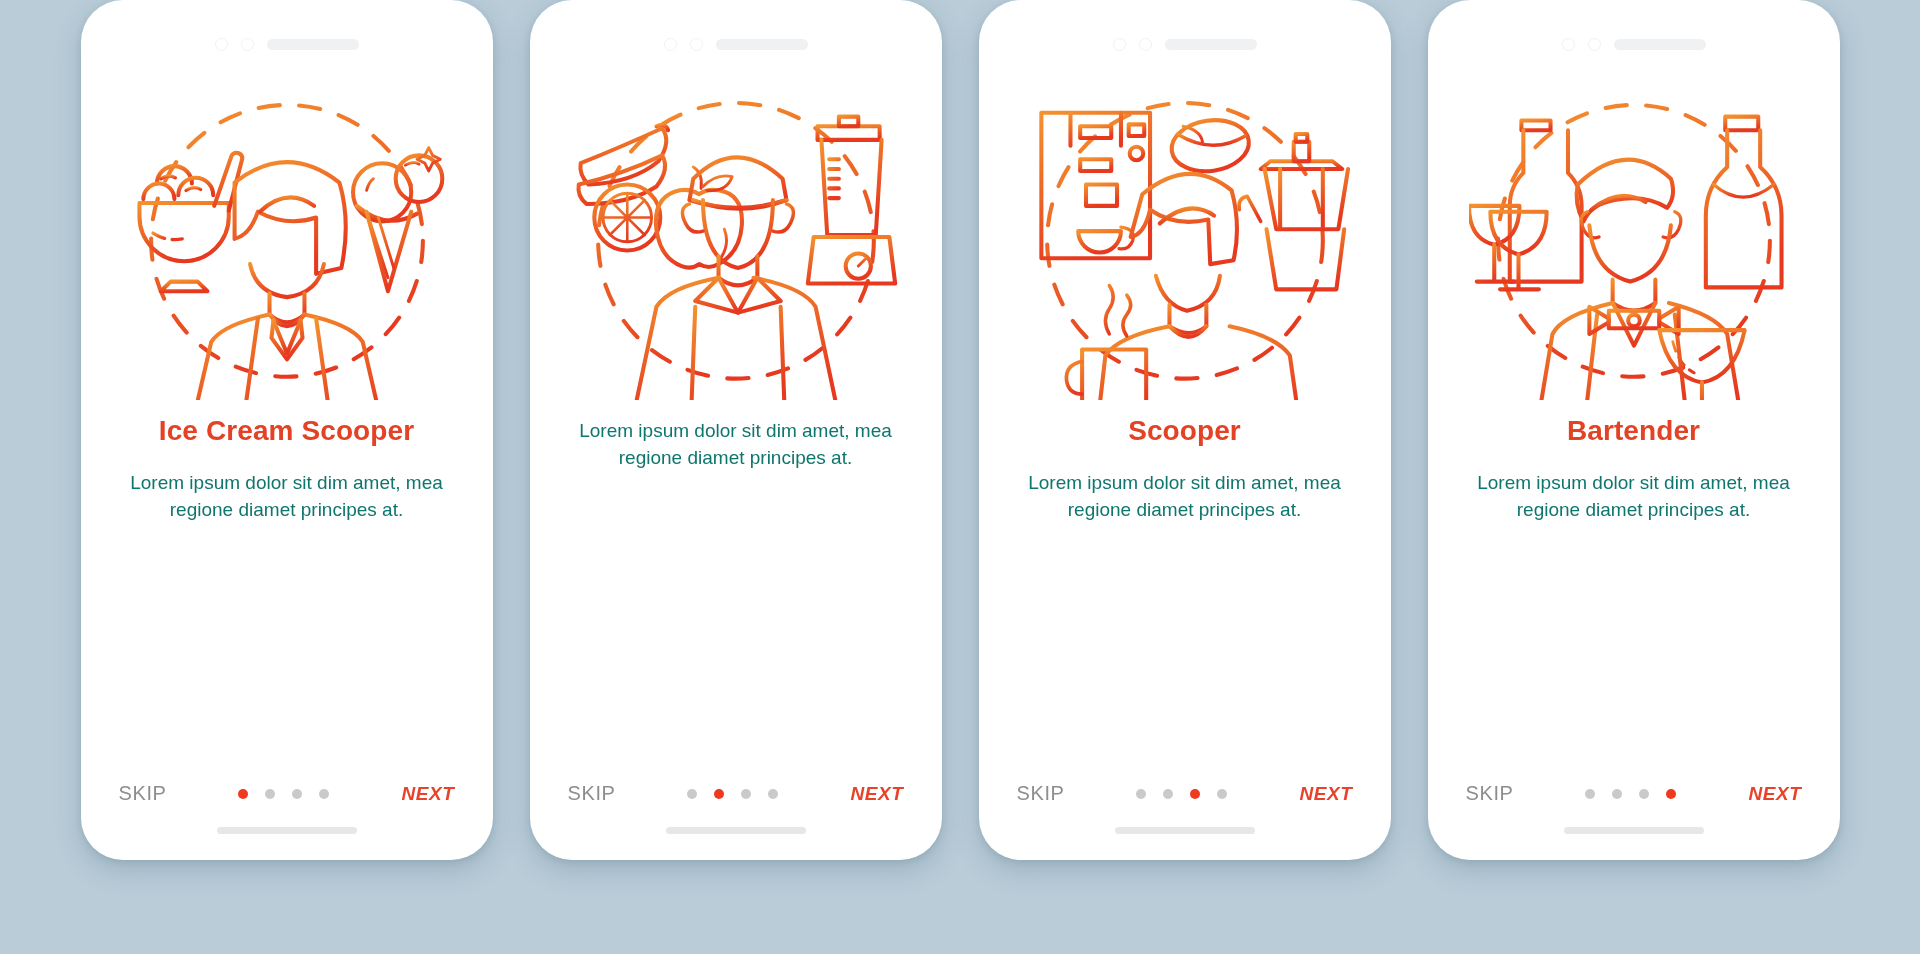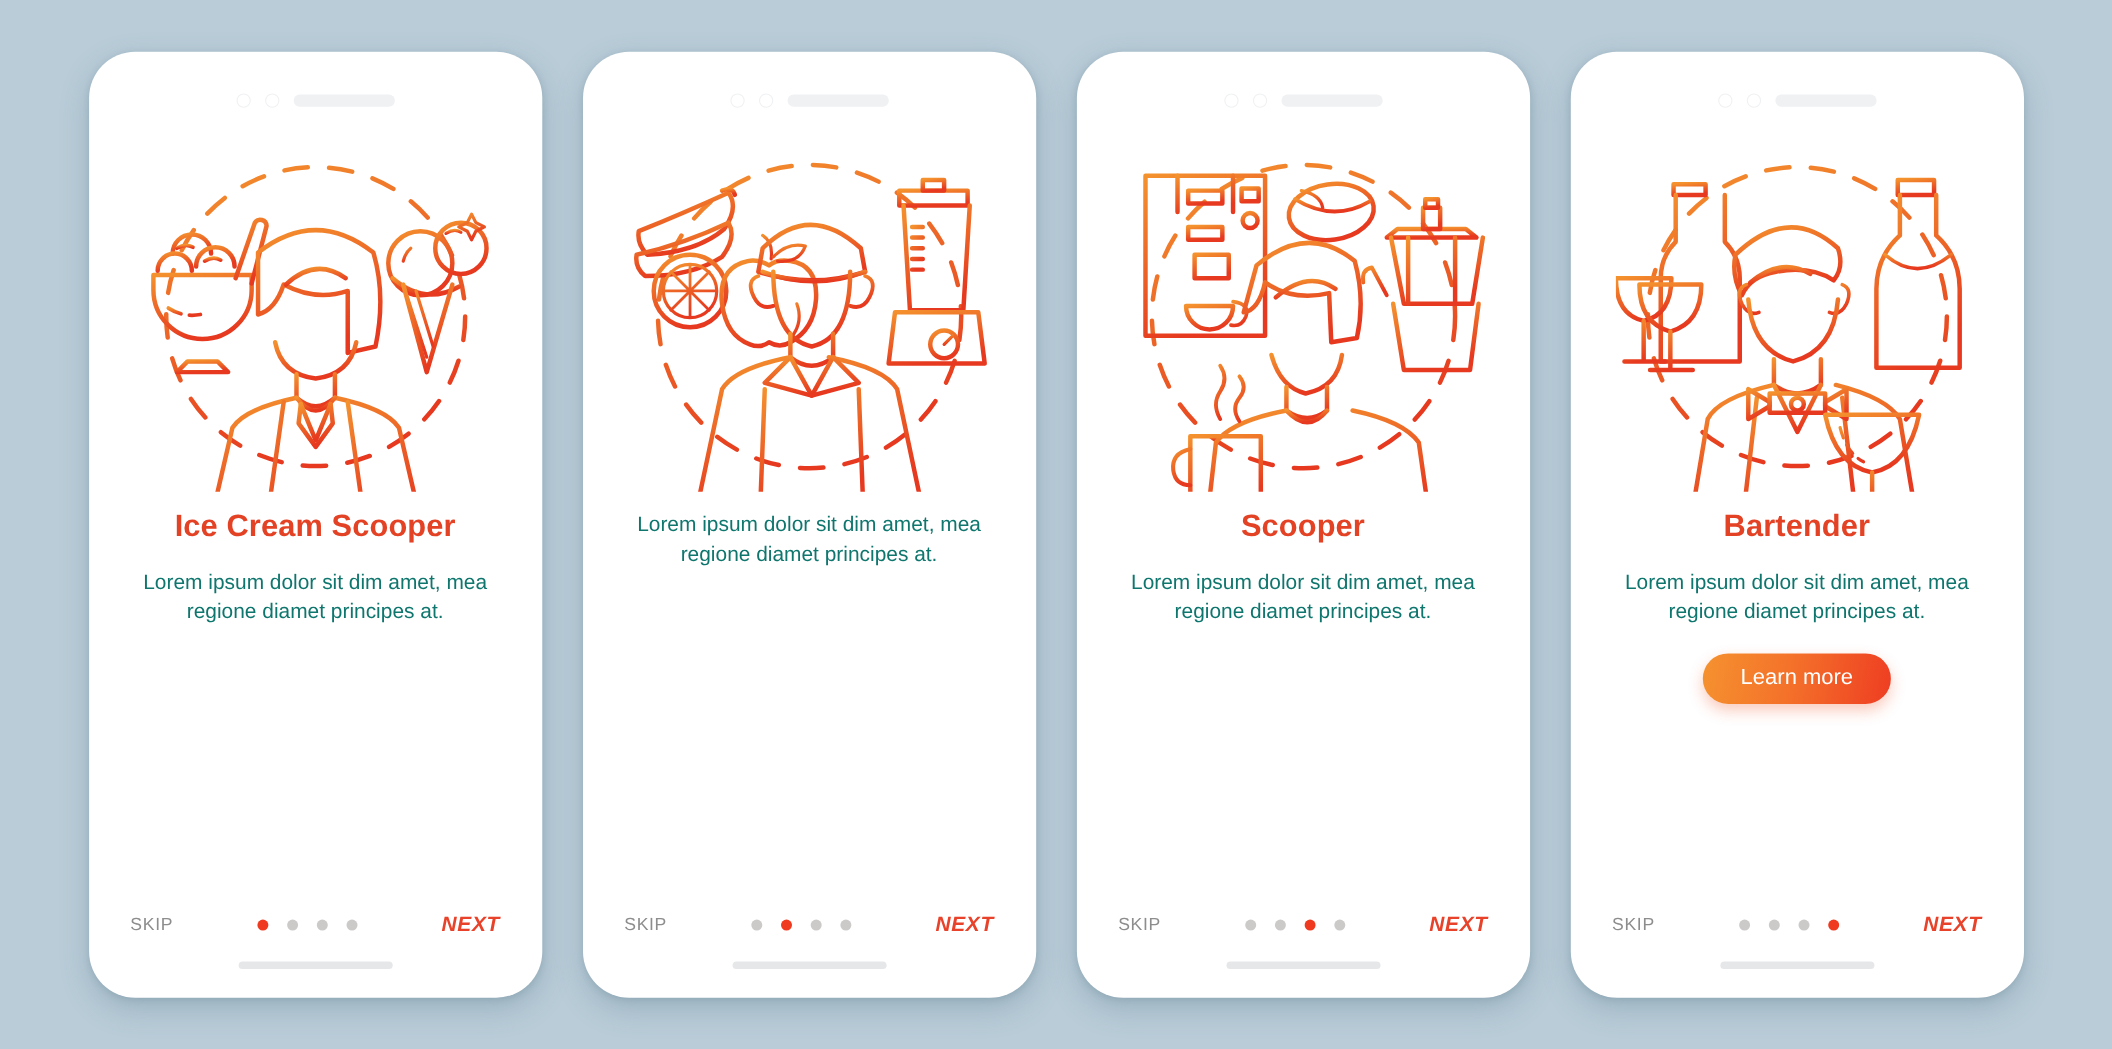--- a/index.html
+++ b/index.html
@@ -15,21 +15,21 @@
     font-family: "Liberation Sans", sans-serif;
     display: flex;
     align-items: center;
     justify-content: center;
   }
 
   .screens {
     width: 1552px;
     height: 954px;
     display: flex;
-    align-items: center;
+    align-items: flex-start;
     justify-content: center;
     gap: 37px;
     padding: 0 24px;
   }
 
   .phone {
     position: relative;
     width: 412px;
     height: 860px;
     background: #ffffff;
@@ -126,21 +126,21 @@
   .nav {
     width: 100%;
     display: flex;
     align-items: center;
     justify-content: space-between;
     padding: 0 10px;
     margin-top: auto;
     margin-bottom: 22px;
   }
   .skip {
-    font-size: 16px;
+    font-size: 20px;
     color: #8d8d8d;
     letter-spacing: .6px;
     cursor: pointer;
     background: none;
     border: none;
     font-family: "Liberation Sans", sans-serif;
   }
   .next {
     font-size: 19px;
     color: #e8432a;
@@ -445,23 +445,20 @@
           <path d="M196 268 h88 q-10 48 -44 54 q-34 -6 -44 -54 z"></path>
           <path d="M240 322 v34 M216 356 h48"></path>
           <path d="M210 280 q6 24 22 32" stroke-width="3" stroke-dasharray="10 7"></path>
         </g>
       </svg>
     </div>
 
     <div class="title">Bartender</div>
     <div class="desc">Lorem ipsum dolor sit dim amet, mea regione diamet principes at.</div>
 
-    <div class="cta-slot">
-      <button class="cta">Learn more</button>
-    </div>
 
     <div class="nav">
       <button class="skip">SKIP</button>
       <div class="dots">
         <span class="dot"></span>
         <span class="dot"></span>
         <span class="dot"></span>
         <span class="dot active"></span>
       </div>
       <button class="next">NEXT</button>

